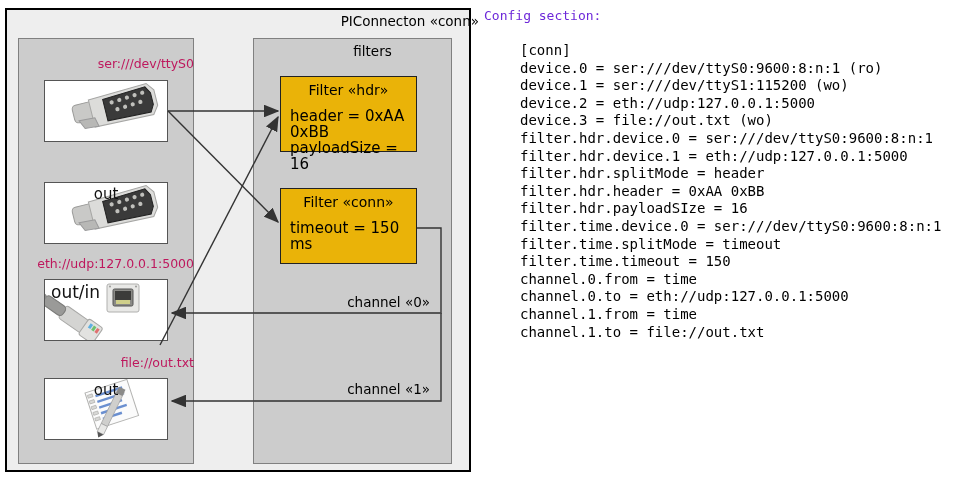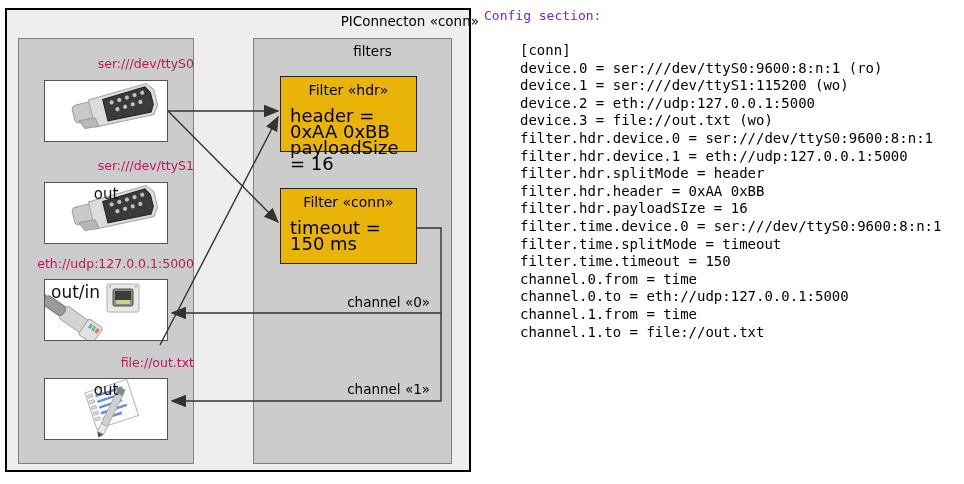--- a/index.html
+++ b/index.html
@@ -106,21 +106,21 @@
     position: absolute;
     left: 0; top: 5px;
     width: 100%;
     text-align: center;
     font-size: 14px;
     color: #000000;
   }
   .filter-props {
     position: absolute;
     left: 9px; top: 31px;
-    font-size: 18px;
+    font-size: 15px;
     color: #000000;
     line-height: 16px;
   }
   .channel-label {
     position: absolute;
     font-size: 13.5px;
     color: #000000;
     text-align: right;
     white-space: nowrap;
   }
@@ -185,21 +185,20 @@
             <circle cx="46" cy="24" r="2.1"></circle>
               <circle cx="54" cy="23.5" r="2.1"></circle>
             <circle cx="62" cy="23" r="2.1"></circle>
               <circle cx="70" cy="22.5" r="2.1"></circle>
           </g>
           <path d="M6 26 L22 27 L24 36 L10 35 Z" fill="#b8b8b6" stroke="#99999a" stroke-width="1"></path>
         </g>
       </svg>
     </div>
 
-    <div class="dev-caption" style="left:18px; top:158px; width:176px;">ser:///dev/ttyS1</div>
     <div class="dev-box" style="left:44px; top:182px; width:124px; height:62px;">
       <div class="dev-label">out</div>
       <svg viewBox="0 0 124 62" width="124" height="62">
         <g transform="translate(22,16) rotate(-14)">
           <rect x="2" y="10" width="22" height="18" rx="4" fill="#c9c9c7" stroke="#9a9a98" stroke-width="1"></rect>
           <path d="M20 8 L80 6 L86 14 L86 30 L80 38 L20 36 Z" fill="#dcdcda" stroke="#a6a6a4" stroke-width="1"></path>
           <path d="M34 11 L78 9 L82 16 L82 28 L78 35 L34 33 Z" fill="#3a3a3a" stroke="#222" stroke-width="1"></path>
           <g fill="#c0c0bc">
             <circle cx="42" cy="16" r="2.1"></circle>
               <circle cx="50" cy="15.5" r="2.1"></circle>

